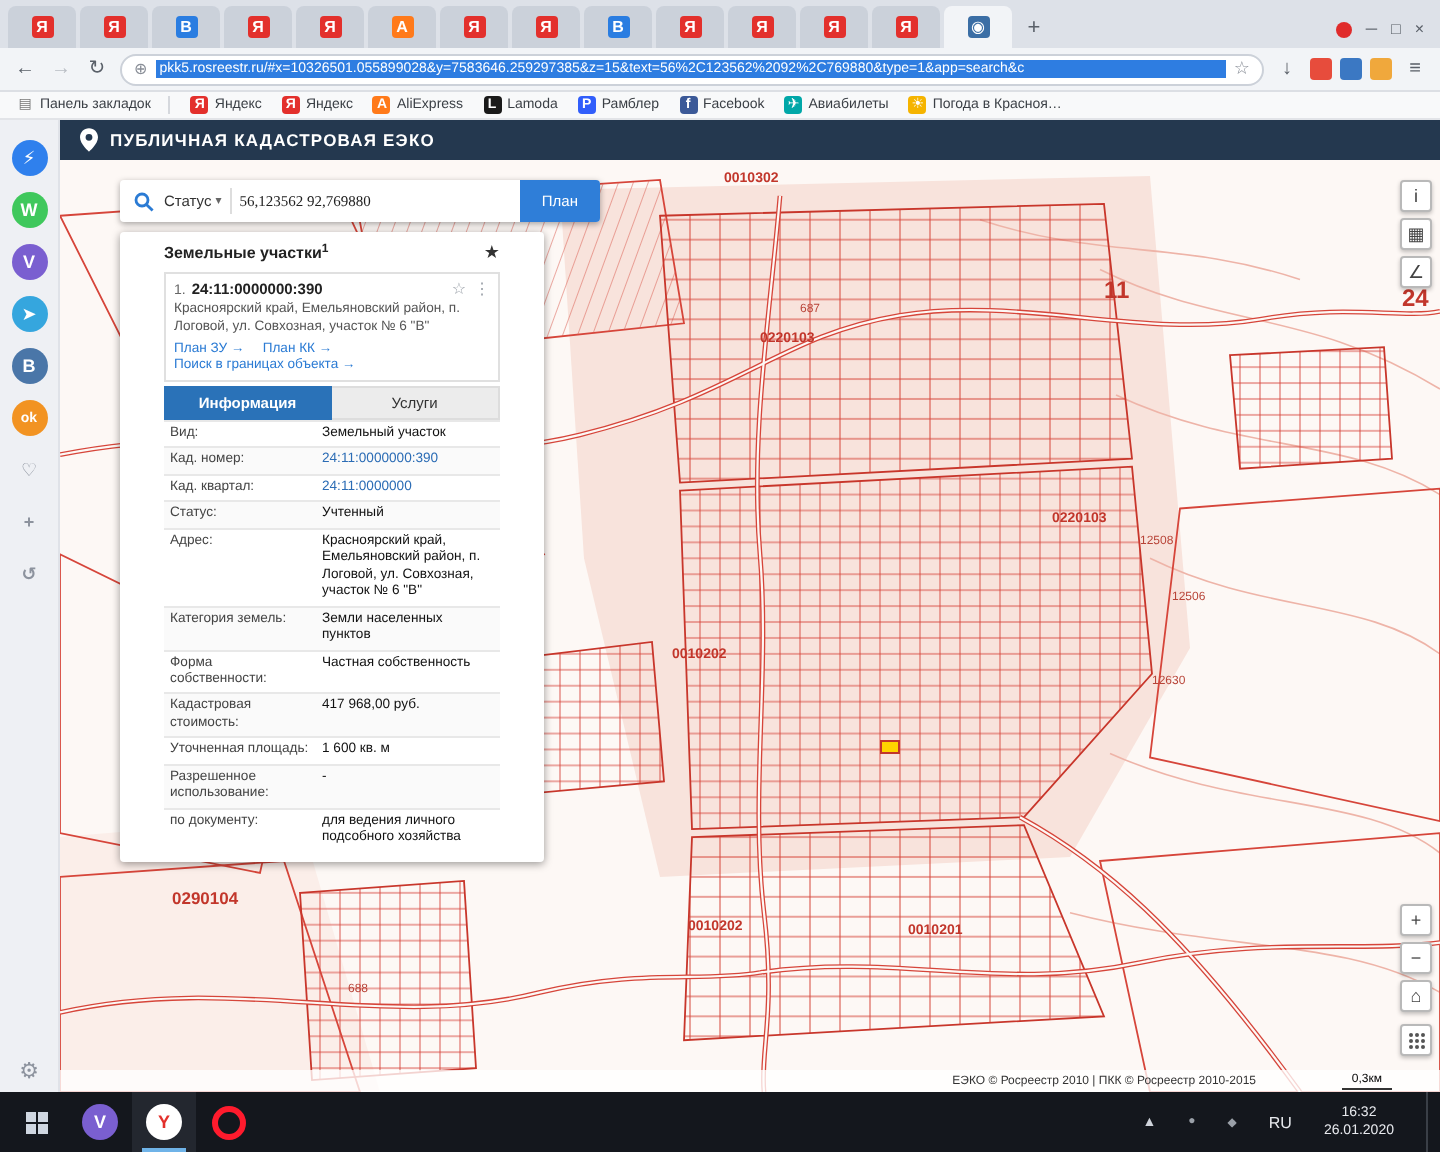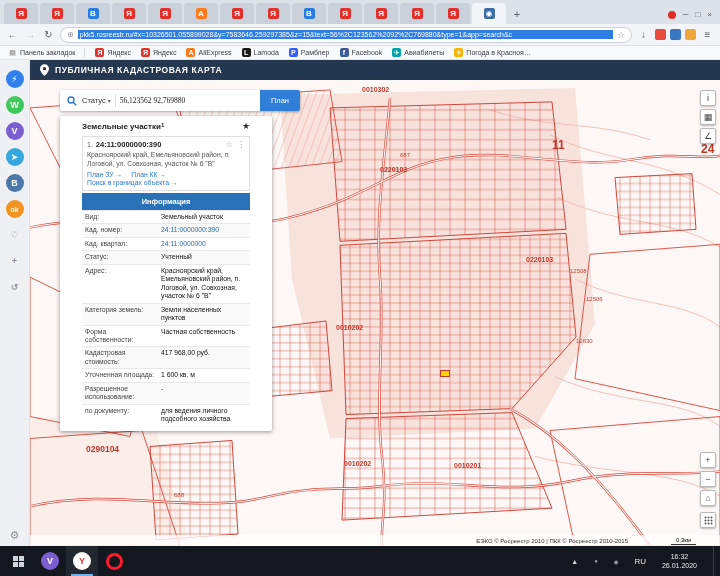--- a/index.html
+++ b/index.html
@@ -247,21 +247,21 @@
       <div id="sbspacer"></div>
       <div id="sbgear">⚙</div>
     </div>
 
     <div id="content">
 
       <div id="appheader">
         <svg width="9" height="12" viewBox="0 0 10 13">
           <path d="M5 0C2.2 0 0 2.2 0 5c0 3.8 5 8 5 8s5-4.2 5-8C10 2.2 7.8 0 5 0zm0 6.9A1.9 1.9 0 1 1 5 3.1a1.9 1.9 0 0 1 0 3.8z" fill="#fff"></path>
         </svg>
-        <span id="apptitle">ПУБЛИЧНАЯ КАДАСТРОВАЯ КАРТА</span>
+        <span id="apptitle">ПУБЛИЧНАЯ КАДАСТРОВАЯ ЕЭКО</span>
       </div>
 
       <div id="maparea">
 
         <svg id="mapsvg" viewBox="0 0 690 468" preserveAspectRatio="none">
           <defs>
             <pattern id="p1" width="15" height="10" patternUnits="userSpaceOnUse">
               <rect width="15" height="10" fill="none" stroke="#d6453a" stroke-width="0.5"></rect>
             </pattern>
             <pattern id="p2" width="10" height="8" patternUnits="userSpaceOnUse">
@@ -370,20 +370,21 @@
             </div>
             <div id="itemaddr">Красноярский край, Емельяновский район, п. Логовой, ул. Совхозная, участок № 6 "В"</div>
             <div id="itemlinks">
                 <a class="plink" href="#">План ЗУ →</a>
                 <a class="plink" href="#">План КК →</a>
                 <a class="plink" href="#">Поиск в границах объекта →</a>
               </div>
           </div>
           <div id="tabsrow">
             <div class="ptab active">Информация</div>
+            <div class="ptab inactive">Услуги</div>
           </div>
           <table id="infotable">
               <tbody id="infotbody">
                 <tr>
                   <td class="lbl">Вид:</td>
                   <td class="val">Земельный участок</td>
                 </tr>
                 <tr>
                   <td class="lbl">Кад. номер:</td>
                   <td class="val linkval">24:11:0000000:390</td>

